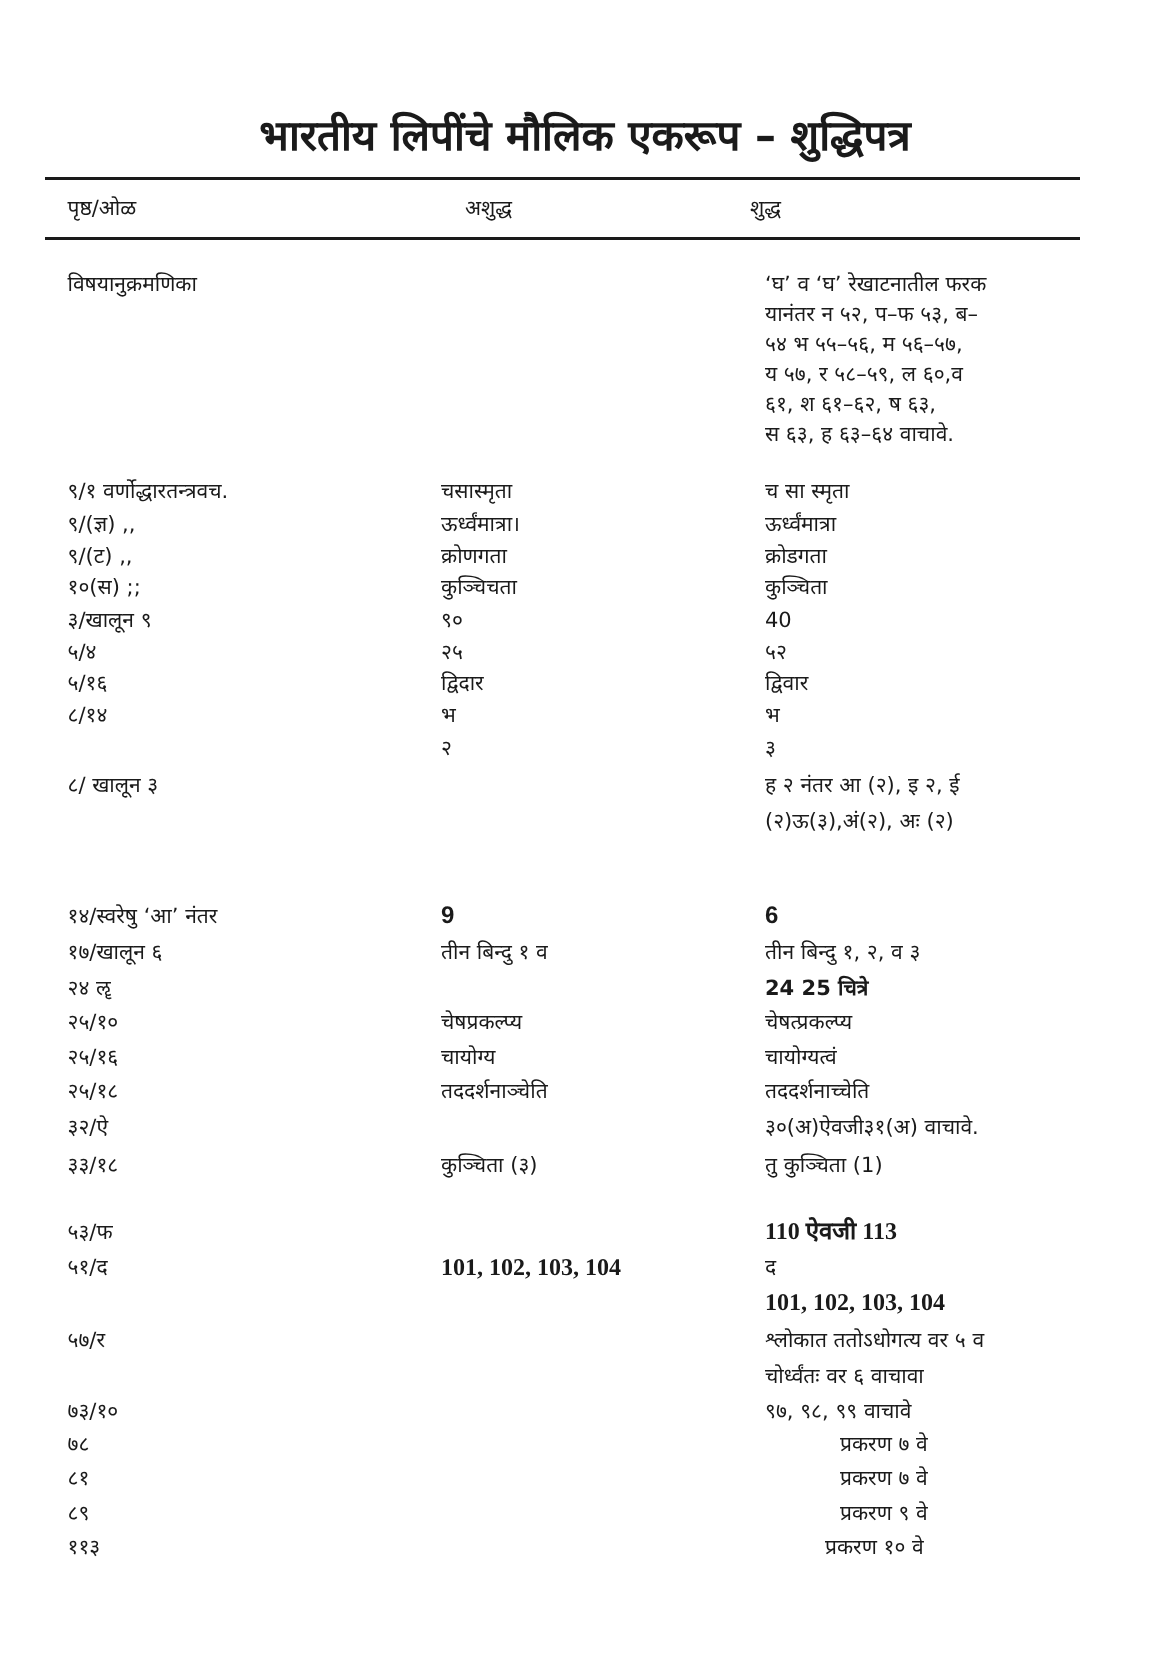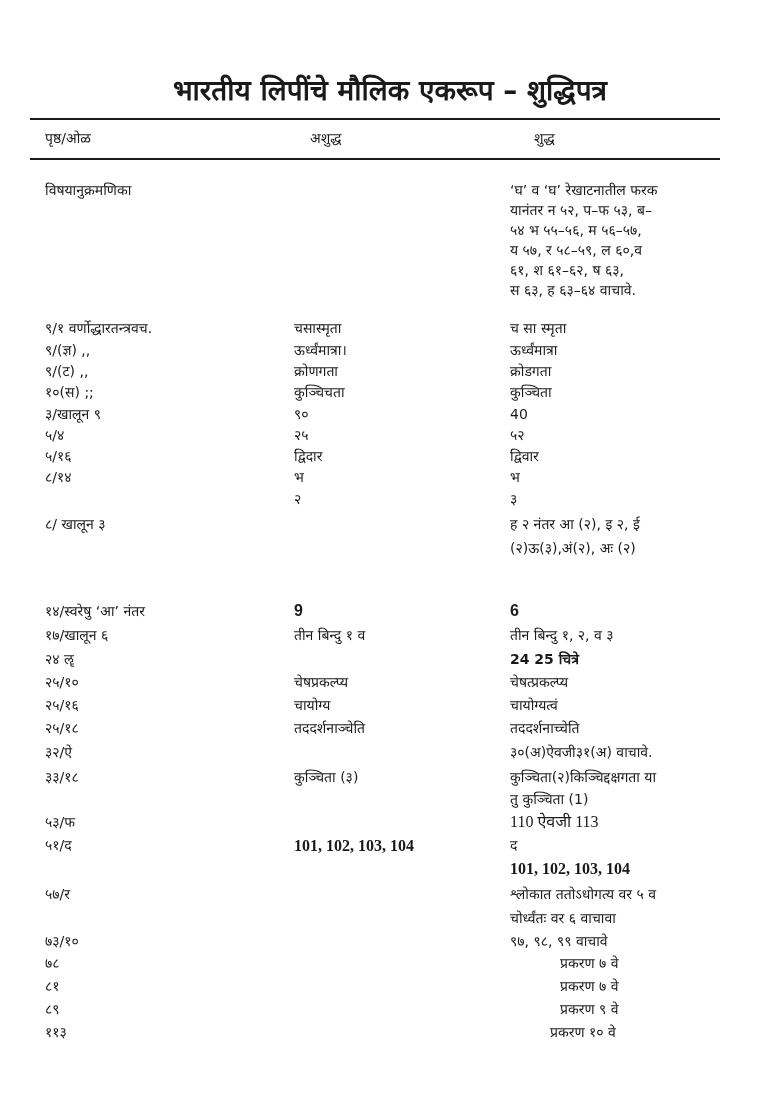--- a/index.html
+++ b/index.html
@@ -26,21 +26,21 @@
   .ind { padding-left: 40px; }
 </style>
 </head>
 <body>
 
 <div class="title">भारतीय लिपींचे मौलिक एकरूप – शुद्धिपत्र</div>
 
 <div class="rule" style="top:118px;"></div>
 <div class="hdr" style="left:45px;">पृष्ठ/ओळ</div>
 <div class="hdr" style="left:310px;">अशुद्ध</div>
-<div class="hdr" style="left:534px;">शुद्ध</div>
+<div class="hdr" style="left:500px;">शुद्ध</div>
 <div class="rule" style="top:158px;"></div>
 
 <div>
 
   <div class="row" style="top:180px;">
     <span class="c1">विषयानुक्रमणिका</span>
     <div class="c3 just">
       <p>‘घ’ व ‘घ’ रेखाटनातील फरक</p>
       <p>यानंतर न ५२, प–फ ५३, ब–</p>
       <p>५४ भ ५५–५६, म ५६–५७,</p>
@@ -181,28 +181,27 @@
     <span class="c1">३२/ऐ</span>
     <div class="c3">
         <p>३०(अ)ऐवजी३१(अ) वाचावे.</p>
       </div>
   </div>
 
   <div class="row" style="top:766px; line-height:22px;">
     <span class="c1">३३/१८</span>
     <span class="c2">कुञ्चिता (३)</span>
     <div class="c3">
-      <p>कुञ्चिता(२)किञ्चिद्दक्षगता या</p>
       <p>तु कुञ्चिता  (1)</p>
     </div>
   </div>
 
   <div class="row" style="top:812px;">
     <span class="c1">५३/फ</span>
-    <div class="c3" style="font-family:'Liberation Serif',serif;font-weight:normal;font-size:16px;">
+    <div class="c3" style="font-family:'Liberation Serif',serif;font-weight:bold;font-size:16px;">
         <p>110 ऐवजी 113</p>
       </div>
   </div>
 
   <div class="row" style="top:834px; line-height:23px;">
     <span class="c1">५१/द</span>
     <span class="c2" style="font-family:'Liberation Serif',serif;font-weight:bold;font-size:16px;">101, 102, 103, 104</span>
     <div class="c3">
       <p>द</p>
       <p style="font-family:'Liberation Serif',serif;font-weight:bold;font-size:16px;">101, 102, 103, 104</p>

